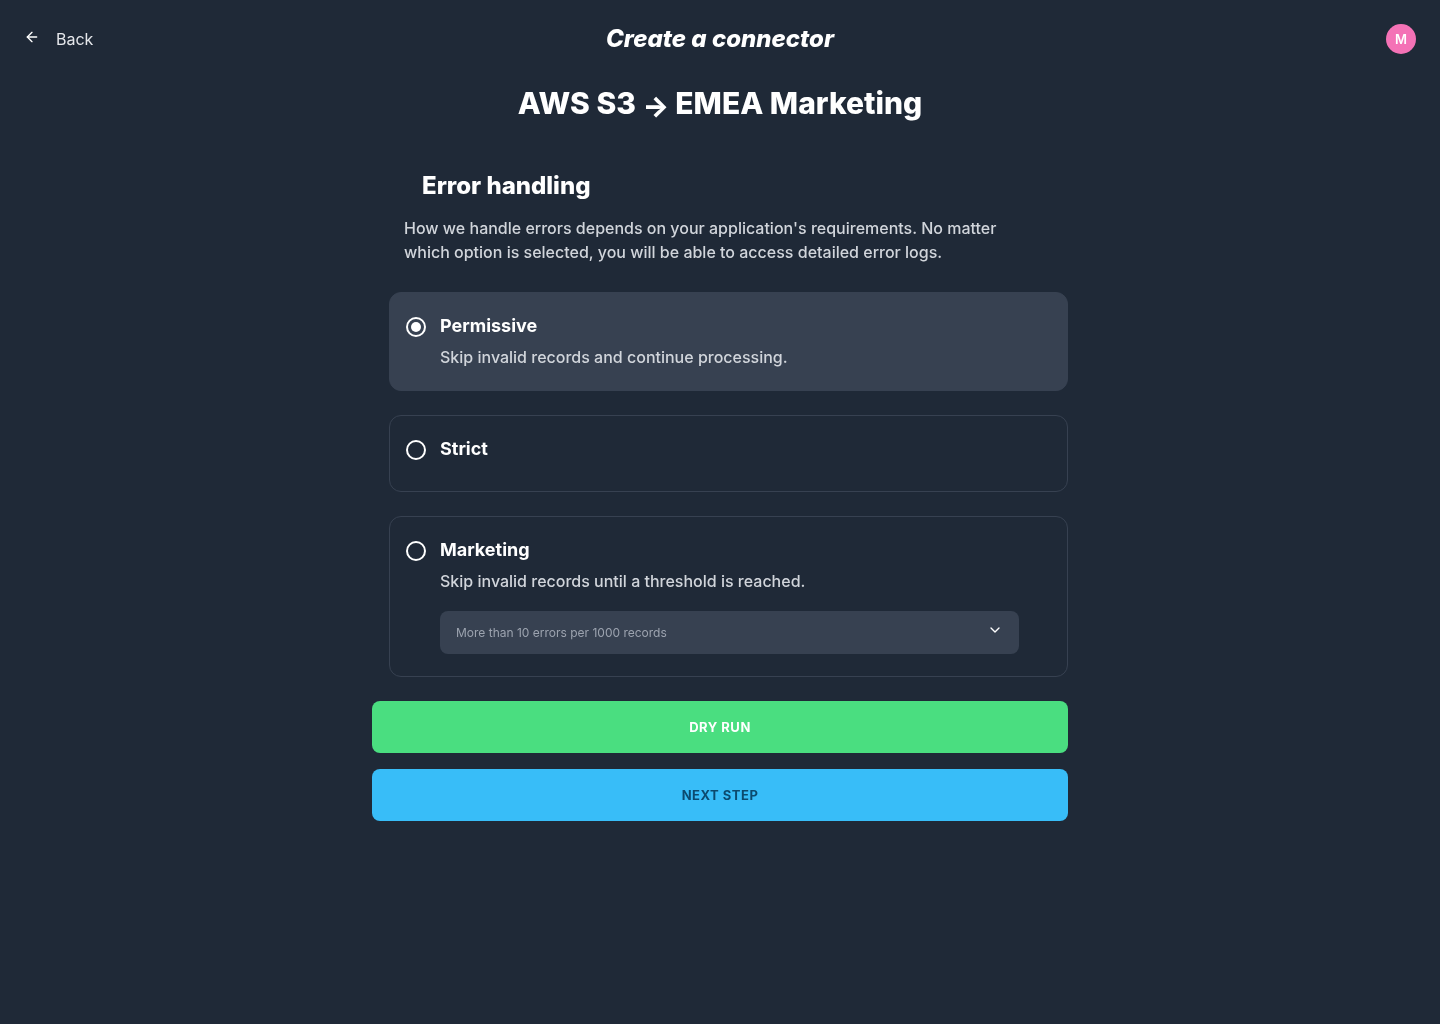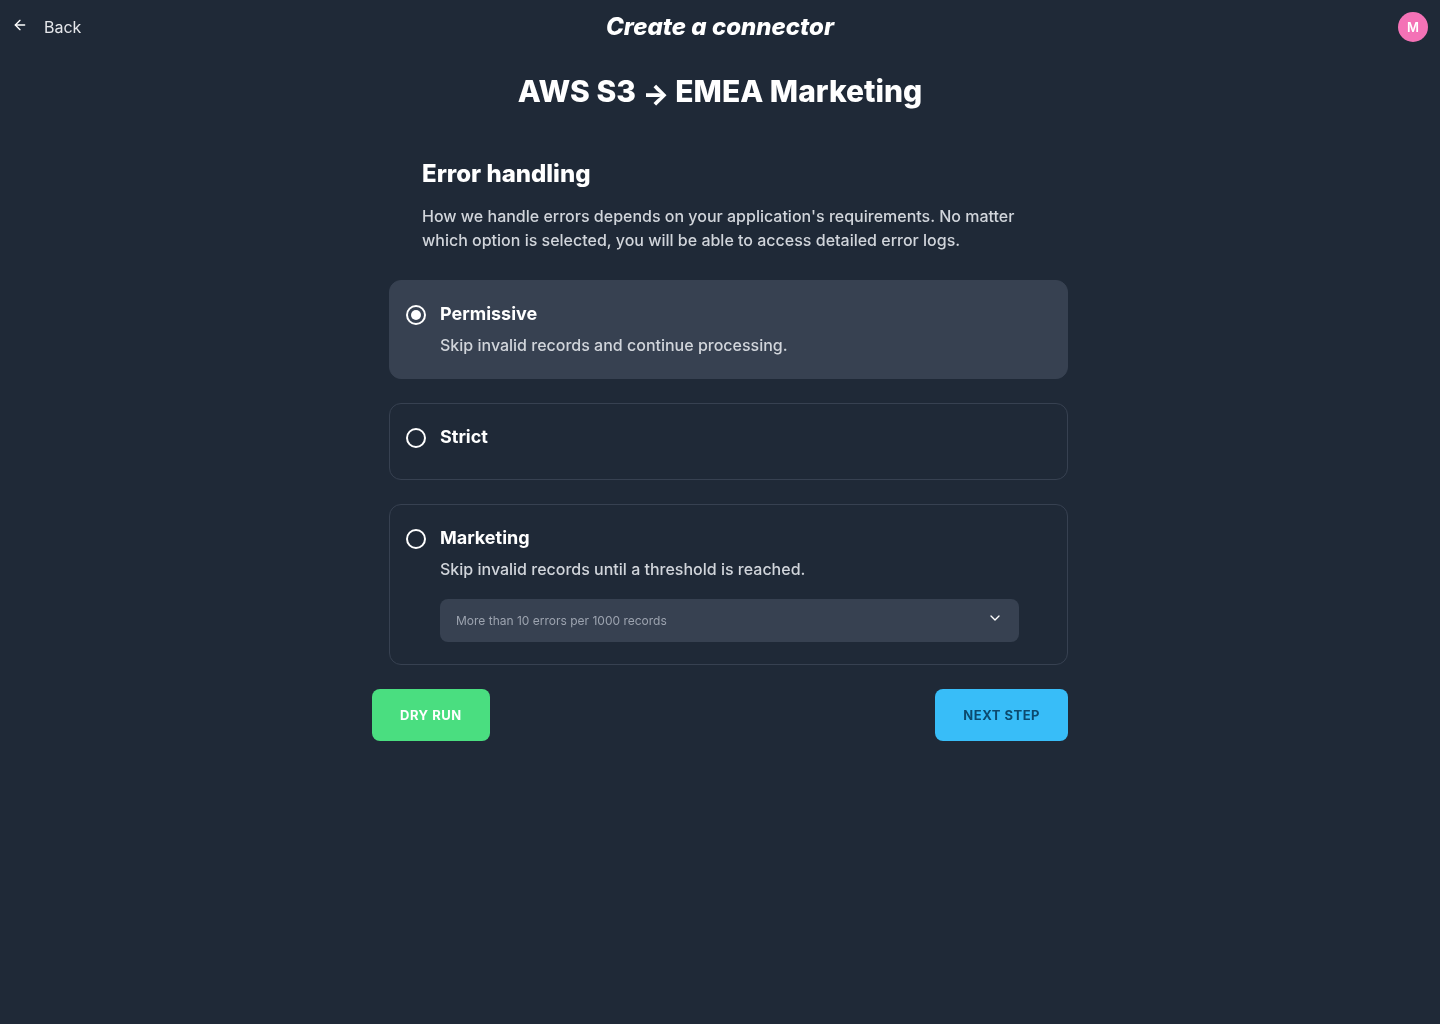--- a/index.html
+++ b/index.html
@@ -11,21 +11,21 @@
     body {
       font-family: 'Inter', -apple-system, BlinkMacSystemFont, 'Segoe UI', Roboto, sans-serif;
       background-color: #1f2937;
       color: #ffffff;
       width: 1440px;
       height: 1024px;
       overflow: hidden;
     }
 
     .container {
-      padding: 12px;
+      padding: 24px;
     }
 
     .header {
       display: flex;
       align-items: center;
       gap: 24px;
       position: relative;
     }
 
     .back-button {
@@ -95,21 +95,21 @@
       font-weight: 800;
       color: #ffffff;
       margin-left: 50px;
       margin-bottom: 16px;
     }
 
     .section-description {
       font-size: 16px;
       font-weight: 500;
       color: #d1d5db;
-      margin-left: 50px;
+      margin-left: 32px;
       margin-right: 50px;
       margin-bottom: 28px;
       line-height: 1.5;
     }
 
     .option-card {
       border: 1px solid #374151;
       border-radius: 12px;
       padding: 22px 48px 22px 16px;
       margin-bottom: 24px;
@@ -201,22 +201,23 @@
 
     .select-chevron svg {
       width: 16px;
       height: 16px;
       stroke: #ffffff;
     }
 
     .button-row {
       display: flex;
       justify-content: space-between;
-      gap: 32px;
+      gap: 16px;
       margin-top: 24px;
+      flex-direction: column;
     }
 
     .btn {
       padding: 18px 28px;
       border: none;
       border-radius: 8px;
       font-size: 13px;
       font-weight: 700;
       letter-spacing: 0.5px;
       cursor: pointer;

